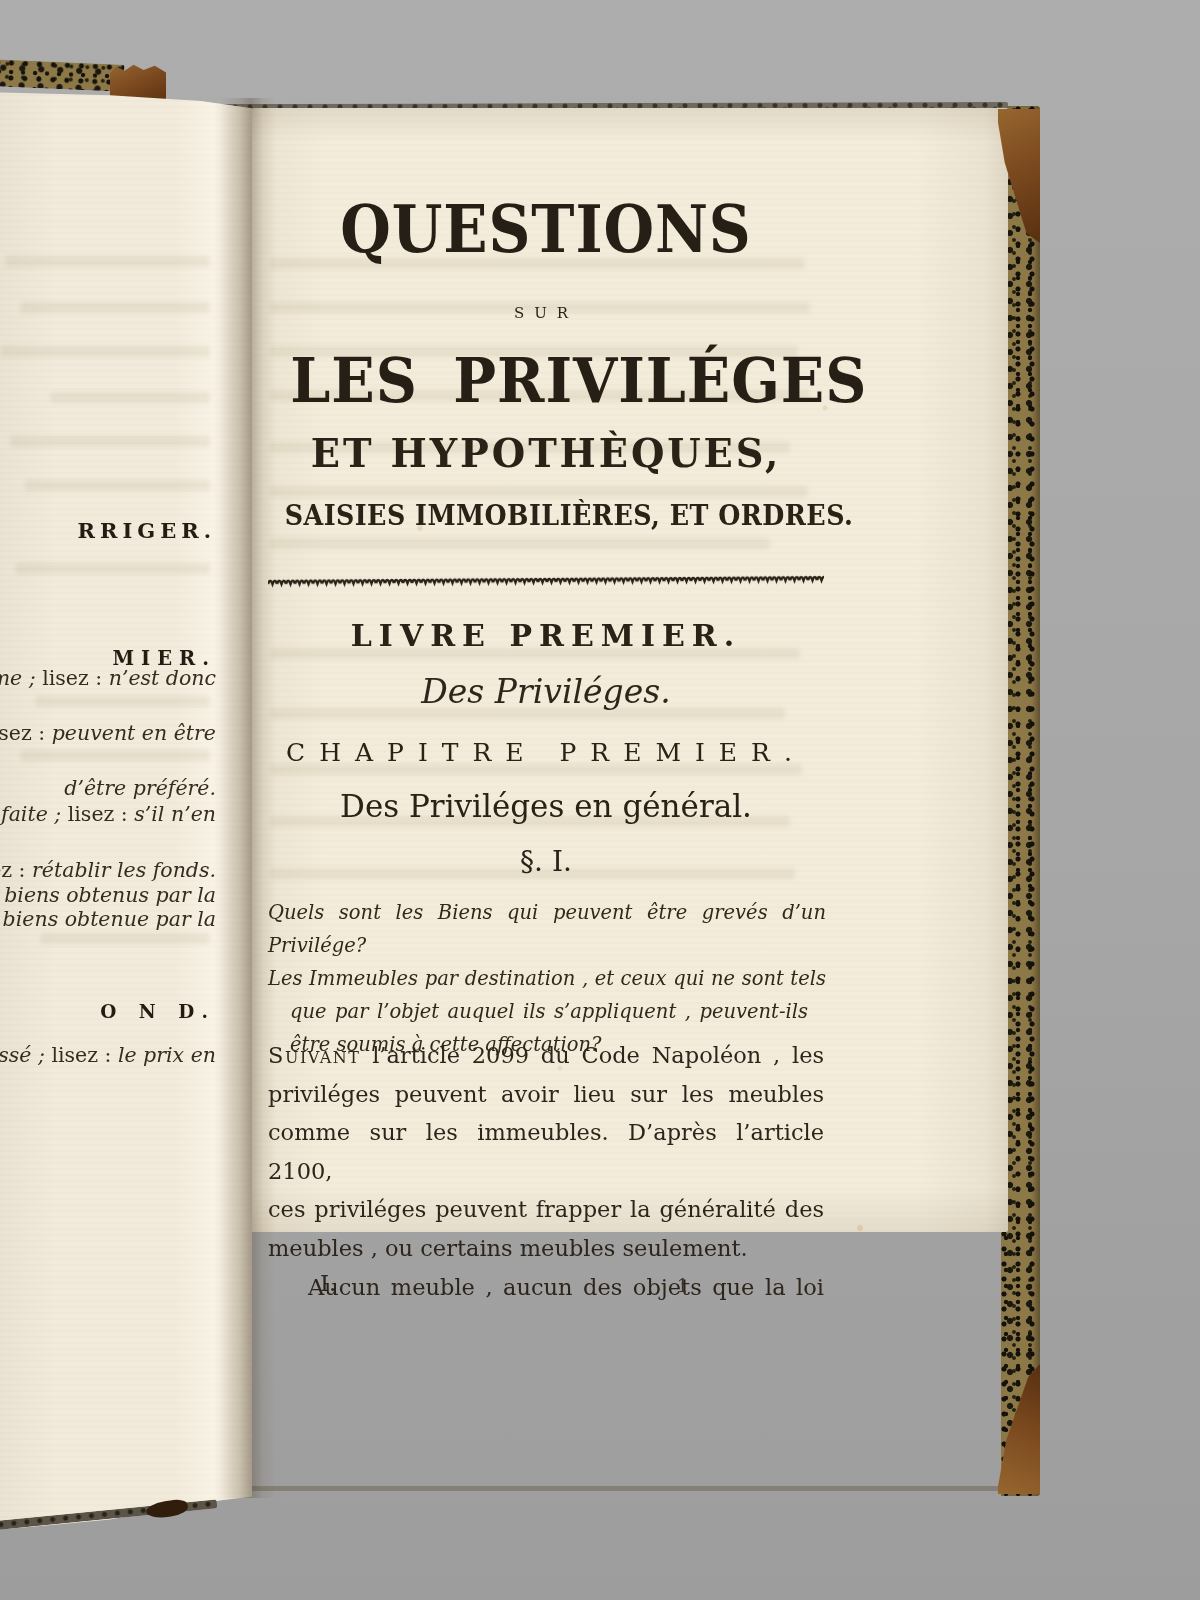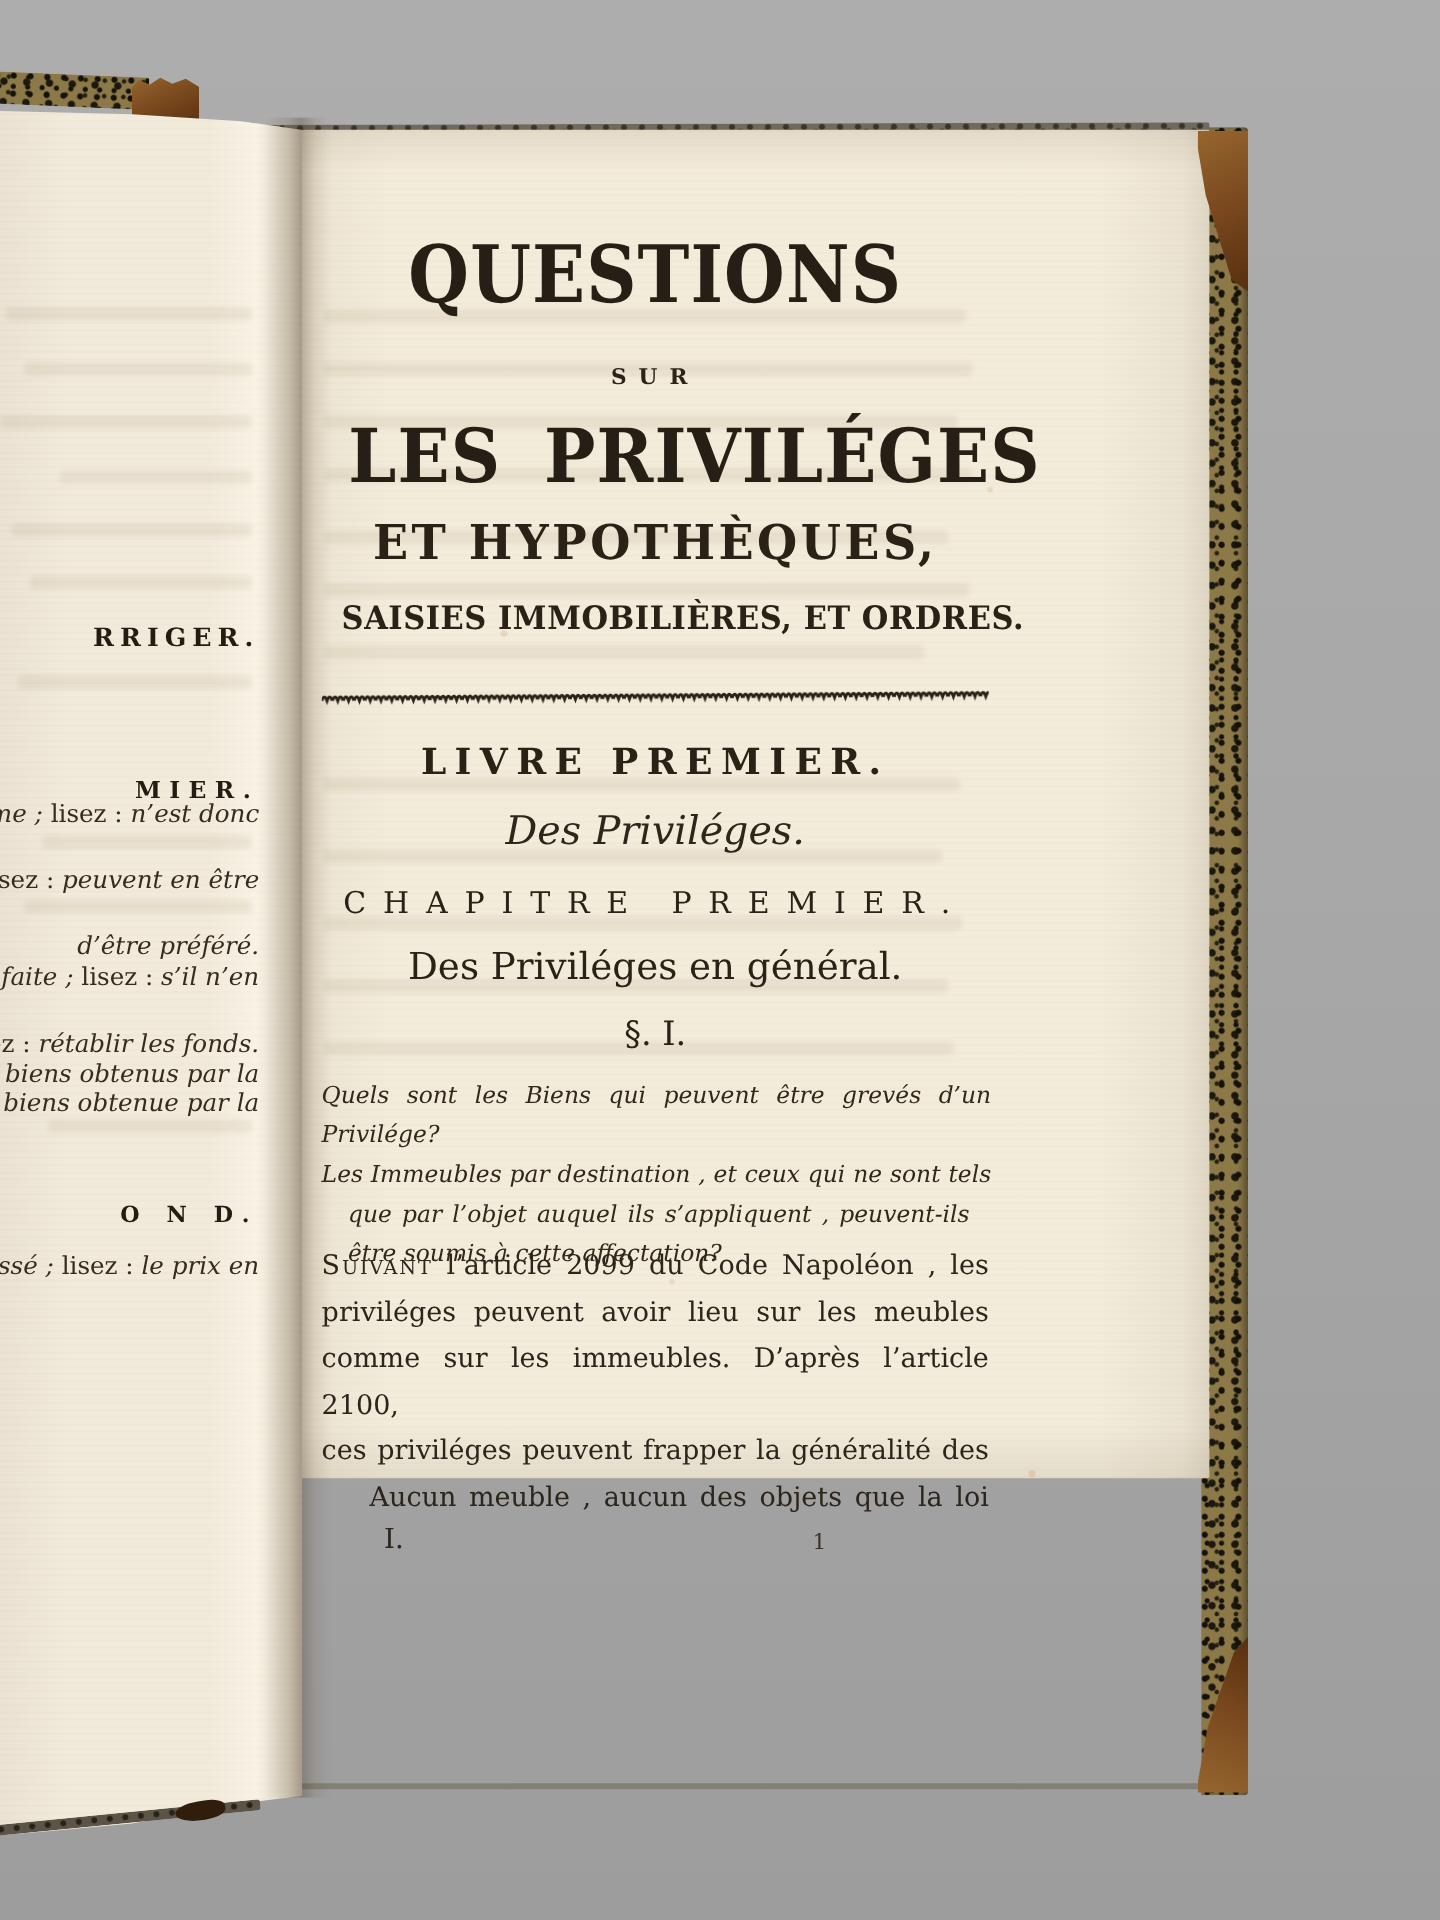--- a/index.html
+++ b/index.html
@@ -61,21 +61,21 @@
       linear-gradient(90deg,rgba(80,60,30,.11) 0%,rgba(80,60,30,.03) 5%,rgba(0,0,0,0) 11%,rgba(0,0,0,0) 88%,rgba(80,60,30,.05) 97%,rgba(80,60,30,.13) 100%),
       linear-gradient(180deg,rgba(80,60,30,.10) 0%,rgba(0,0,0,0) 3%,rgba(0,0,0,0) 96%,rgba(80,60,30,.09) 100%),
       repeating-linear-gradient(180deg,rgba(120,100,70,.02) 0 2px,rgba(0,0,0,0) 2px 6px);
     background-repeat:no-repeat,no-repeat,no-repeat,no-repeat,no-repeat,repeat,repeat,repeat;}
   
   .gb{position:absolute;height:11px;background:rgba(115,88,52,.085);filter:blur(2.3px);border-radius:4px;}
   
   .rp-text{color:#2d251b;}
   .cline{position:absolute;left:28px;width:556px;text-align:center;white-space:nowrap;}
   .t1{top:82px;font-size:66px;font-weight:bold;letter-spacing:1px;transform:scaleX(.88);color:#261f15;}
-  .t-sur{top:196px;font-size:18px;letter-spacing:10px;font-weight:bold;color:#2b2318;}
+  .t-sur{top:196px;font-size:15px;letter-spacing:10px;font-weight:normal;color:#2b2318;}
   .t2{top:236px;font-size:62px;font-weight:bold;word-spacing:16px;letter-spacing:1px;transform:scaleX(.92);color:#261f15;}
   .t3{top:321px;font-size:40px;font-weight:bold;letter-spacing:3px;transform:scaleX(.96);color:#2a2217;}
   .t4{top:392px;font-size:27px;font-weight:bold;letter-spacing:0.5px;transform:scaleX(.94);color:#2a2217;}
   .rule-wrap{position:absolute;left:28px;top:464px;width:556px;height:14px;transform:rotate(-0.4deg);}
   .h-livre{top:510px;font-size:30px;letter-spacing:7px;font-weight:600;color:#2a2217;}
   .h-despriv{top:564px;font-size:33px;font-style:italic;color:#2e261b;}
   .h-chap{top:630px;font-size:25px;letter-spacing:14px;font-weight:500;color:#2a2217;}
   .h-desgen{top:680px;font-size:31px;color:#2a2217;}
   .h-sec{top:737px;font-size:28px;color:#2a2217;}
   .qblock{position:absolute;left:28px;top:788px;width:558px;font-size:19.5px;font-style:italic;line-height:33px;color:#31281c;}
@@ -170,20 +170,21 @@
     <div class="jl">Les Immeubles par destination , et ceux qui ne sont tels</div>
     <div class="jl q-ind">que par l’objet auquel ils s’appliquent , peuvent-ils</div>
     <div class="q-ind-last">être soumis à cette affectation?</div>
   </div>
 
   <div class="bblock">
     <div class="jl"><span class="lead-sc">Suivant</span><span> l’article 2099 du Code Napoléon , les</span></div>
     <div class="jl">priviléges peuvent avoir lieu sur les meubles</div>
     <div class="jl">comme sur les immeubles. D’après l’article 2100,</div>
     <div class="jl">ces priviléges peuvent frapper la généralité des</div>
+    <div>meubles , ou certains meubles seulement.</div>
     <div class="jl b-ind">Aucun meuble , aucun des objets que la loi</div>
   </div>
 
   <div class="footer-sig">I.</div>
   <div class="footer-pn">1</div>
 </div>
 
 <div class="abs leather leather-tr" style="z-index:5"></div>
 <div class="abs leather-br" style="z-index:5"></div>
 <div class="abs left-bottom-edge" style="z-index:5"></div>

